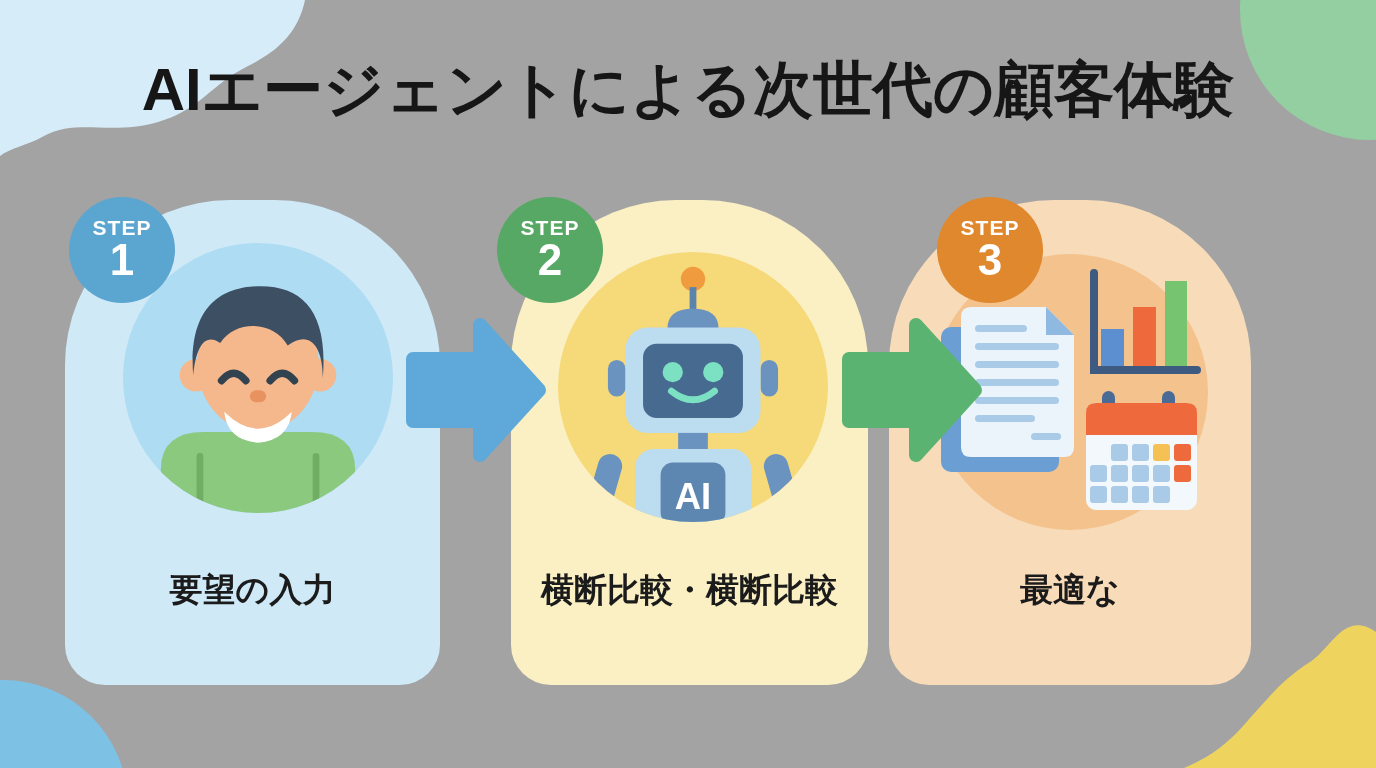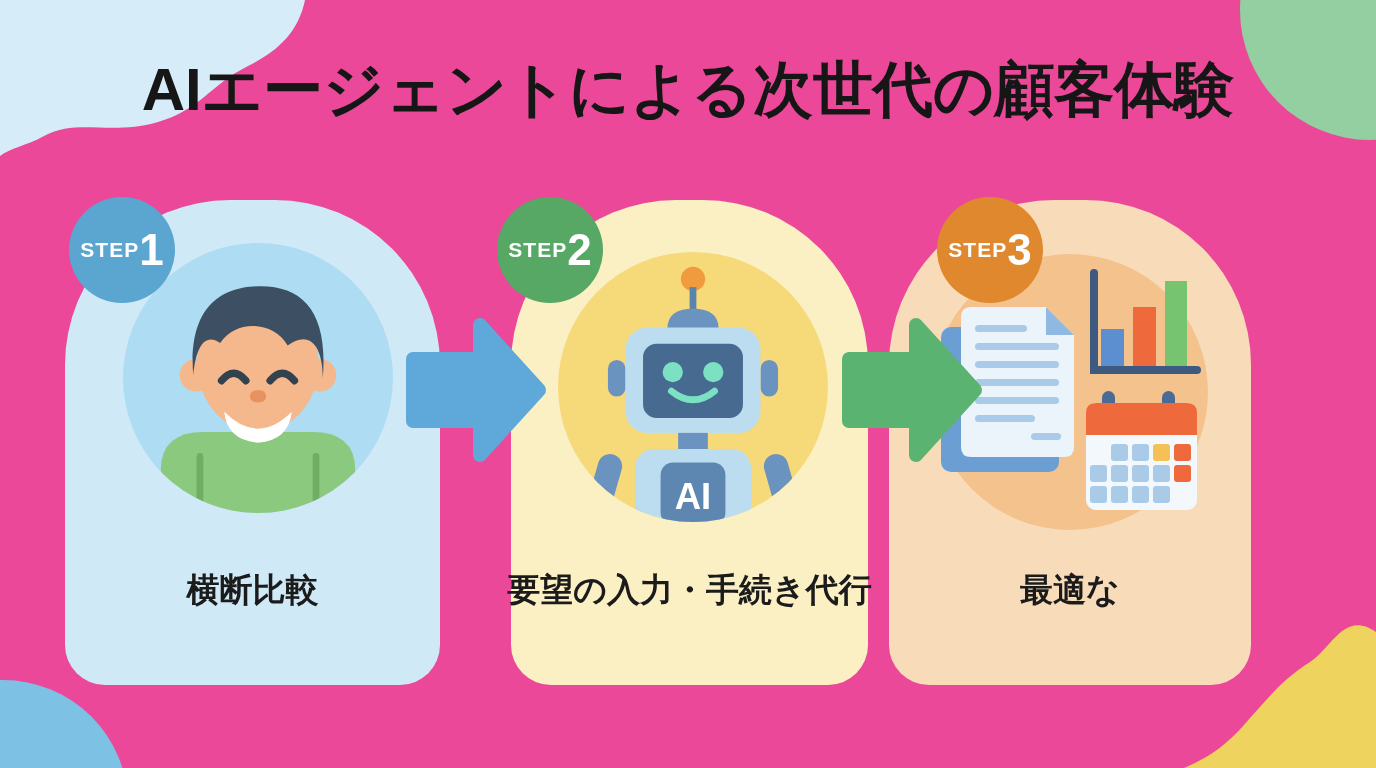--- a/index.html
+++ b/index.html
@@ -4,21 +4,21 @@
 <style>
   html,body{margin:0;padding:0;}
   body{
     font-family:"Liberation Sans","DejaVu Sans",sans-serif;
     background:#e9e9e9;
   }
   .stage{
     position:relative;
     width:1376px;height:768px;
     margin:0 auto;
-    background:#ec4899;
+    background:#a3a3a3;
     overflow:hidden;
   }
   .blob{position:absolute;pointer-events:none;}
   .blob-circle{position:absolute;border-radius:50%;}
 
   .title{
     position:absolute;
     left:0;top:50px;width:100%;
     text-align:center;
     font-size:60px;
@@ -53,21 +53,21 @@
     line-height:46px;
     color:#1b1b1b;
     white-space:nowrap;
   }
 
   .badge{
     position:absolute;
     top:197px;
     width:106px;height:106px;
     border-radius:50%;
-    display:flex;
+    display:flex;flex-direction:column;
     align-items:center;justify-content:center;
     color:#ffffff;
     z-index:5;
   }
   .badge .badge-word{
     font-size:21px;font-weight:800;letter-spacing:1px;line-height:20px;
   }
   .badge .badge-num{
     font-size:44px;font-weight:800;line-height:44px;
   }
@@ -110,21 +110,21 @@
         <circle cx="146" cy="98" r="12" fill="#f5b78c"></circle>
         <ellipse cx="100" cy="90" rx="45" ry="50" fill="#f5b78c"></ellipse>
         <path fill="#3d4f63" d="M52,98 C48,46 74,32 102,32 C134,32 152,52 148,100 C148,76 138,64 122,76 C112,58 84,56 72,74 C60,66 54,78 52,98 Z"></path>
         <path d="M73,102 Q82,91 91,102" stroke="#33424f" stroke-width="5.5" stroke-linecap="round" fill="none"></path>
         <path d="M109,102 Q118,91 127,102" stroke="#33424f" stroke-width="5.5" stroke-linecap="round" fill="none"></path>
         <rect x="94" y="109" width="12" height="9" rx="4.5" fill="#e8935f"></rect>
         <path fill="#ffffff" d="M75,125 Q100,150 125,125 Q123,146 100,148 Q77,146 75,125 Z"></path>
       </g>
     </svg>
     <div class="caption">
-      <div class="cap-line">横断比較</div>
+      <div class="cap-line">要望の入力</div>
     </div>
   </div>
 
   <div class="card" style="left: 511px; width: 357px; background-color: rgb(250, 240, 196);">
     <div class="circle" style="left: 47px; top: 52px; width: 270px; height: 270px; background-color: rgb(246, 217, 120);"></div>
     <svg class="icon-svg" style="left:47px;top:52px;" width="270" height="270" viewBox="0 0 200 200">
       <defs>
           <clipPath id="roclip">
             <circle cx="100" cy="100" r="100"></circle>
           </clipPath>
@@ -142,21 +142,21 @@
         <path d="M84,103 Q100,116 116,103" stroke="#7ce0c3" stroke-width="5" stroke-linecap="round" fill="none"></path>
         <rect x="89" y="134" width="22" height="13" fill="#6b93c0"></rect>
         <rect x="32" y="150" width="18" height="54" rx="9" fill="#6b93c0" transform="rotate(16 41 150)"></rect>
         <rect x="150" y="150" width="18" height="54" rx="9" fill="#6b93c0" transform="rotate(-16 159 150)"></rect>
         <rect x="57" y="146" width="86" height="60" rx="14" fill="#bcdcf0"></rect>
         <rect x="76" y="156" width="48" height="46" rx="9" fill="#5d87b0"></rect>
         <text x="100" y="190" text-anchor="middle" font-size="27" font-weight="bold" fill="#ffffff">AI</text>
       </g>
     </svg>
     <div class="caption">
-      <div class="cap-line">要望の入力・手続き代行</div>
+      <div class="cap-line">横断比較・横断比較</div>
     </div>
   </div>
 
   <div class="card" style="left: 889px; width: 362px; background-color: rgb(248, 220, 186);">
     <div class="circle" style="left: 43px; top: 54px; width: 276px; height: 276px; background-color: rgb(244, 194, 141);"></div>
     <svg class="icon-svg" style="left:50px;top:65px;" width="275" height="250" viewBox="0 0 275 250">
 
       <rect x="2" y="62" width="118" height="145" rx="10" fill="#6b9fd4"></rect>
       <path fill="#ecf4fb" d="M32,42 L107,42 L135,70 L135,182 Q135,192 125,192 L32,192 Q22,192 22,182 L22,52 Q22,42 32,42 Z"></path>
       <path d="M107,42 L135,70 L107,70 Z" fill="#8fb9e0"></path>

